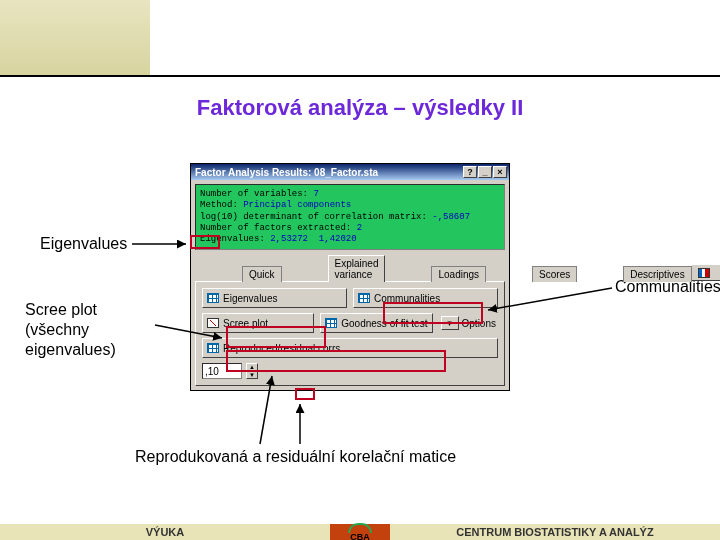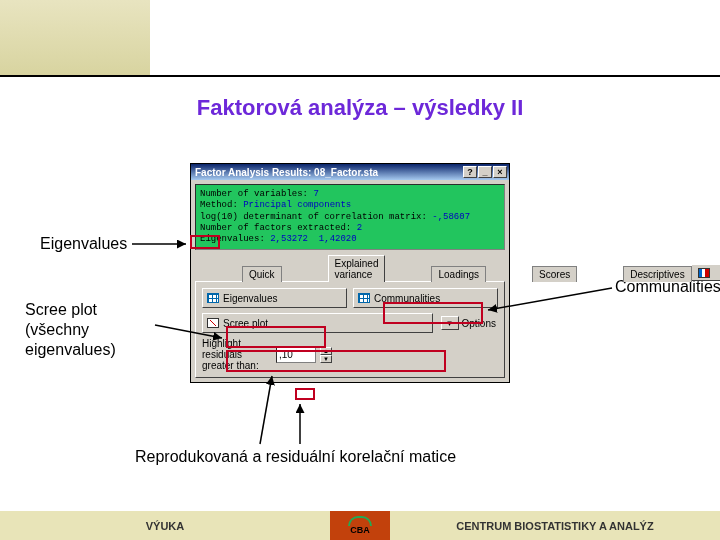--- a/index.html
+++ b/index.html
@@ -39,21 +39,21 @@
   .numbox { width: 40px; height: 16px; background: #fff; border: 1px inset #808080; font-size: 10px; padding: 0 2px; display: flex; align-items: center; }
   .spin { width: 12px; height: 16px; display: flex; flex-direction: column; }
   .spin div { flex:1; border:1px solid #fff; border-right-color:#404040; border-bottom-color:#404040; font-size:6px; text-align:center; line-height:1; }
   .hi { position: absolute; border: 2px solid #c00020; z-index: 5; pointer-events: none; }
   .hi.h1 { left: 190px; top: 235px; width: 30px; height: 14px; }
   .hi.h2 { left: 383px; top: 302px; width: 100px; height: 22px; }
   .hi.h3 { left: 226px; top: 326px; width: 100px; height: 22px; }
   .hi.h4 { left: 226px; top: 350px; width: 220px; height: 22px; }
   .hi.h5 { left: 295px; top: 388px; width: 20px; height: 12px; }
   .arrow-svg { position: absolute; left: 0; top: 0; width: 720px; height: 540px; pointer-events: none; z-index: 4; }
-  .footer { position: absolute; left: 0; bottom: 0; width: 720px; height: 29px; display: flex; }
+  .footer { position: absolute; left: 0; bottom: 0; width: 720px; height: 16px; display: flex; }
   .footer .fl, .footer .fr { flex: 1; background: #e8e4b8; display: flex; align-items: center; justify-content: center; font-size: 11px; font-weight: bold; color: #333; }
   .footer .fc { width: 60px; background: #c2410c; display: flex; align-items: center; justify-content: center; }
   .cba { font-size: 9px; font-weight: bold; display: flex; flex-direction: column; align-items: center; line-height: 1; }
   .cba .arc { width: 24px; height: 10px; border: 2px solid #2a5; border-bottom: none; border-radius: 12px 12px 0 0; }
 </style>
 </head>
 <body>
 
 <div class="header-bar"></div>
 <div class="header-line"></div>
@@ -97,27 +97,36 @@
       <div class="btn">
         <span class="ico grid"></span>
         <span>Communalities</span>
       </div>
     </div>
     <div class="row">
       <div class="btn">
         <span class="ico chart"></span>
         <span>Scree plot</span>
       </div>
+      <div class="btn">
+        <span class="ico grid"></span>
+        <span>Goodness of fit test</span>
+      </div>
       <div class="opt">
         <span class="chk">▾</span>
         <span>Options</span>
       </div>
     </div>
+    <div class="row">
+      <div class="btn wide">
+        <span class="ico grid"></span>
+        <span>Reproduced/residual corrs.</span>
+      </div>
+    </div>
     <div class="field-row">
-      <div class="lbl" style="width:70px">Highlight residuals greater than:</div>
       <div class="numbox">,10</div>
       <div class="spin">
           <div>▲</div>
           <div>▼</div>
         </div>
     </div>
   </div>
 </div>
 
 <div class="hi h1"></div>

